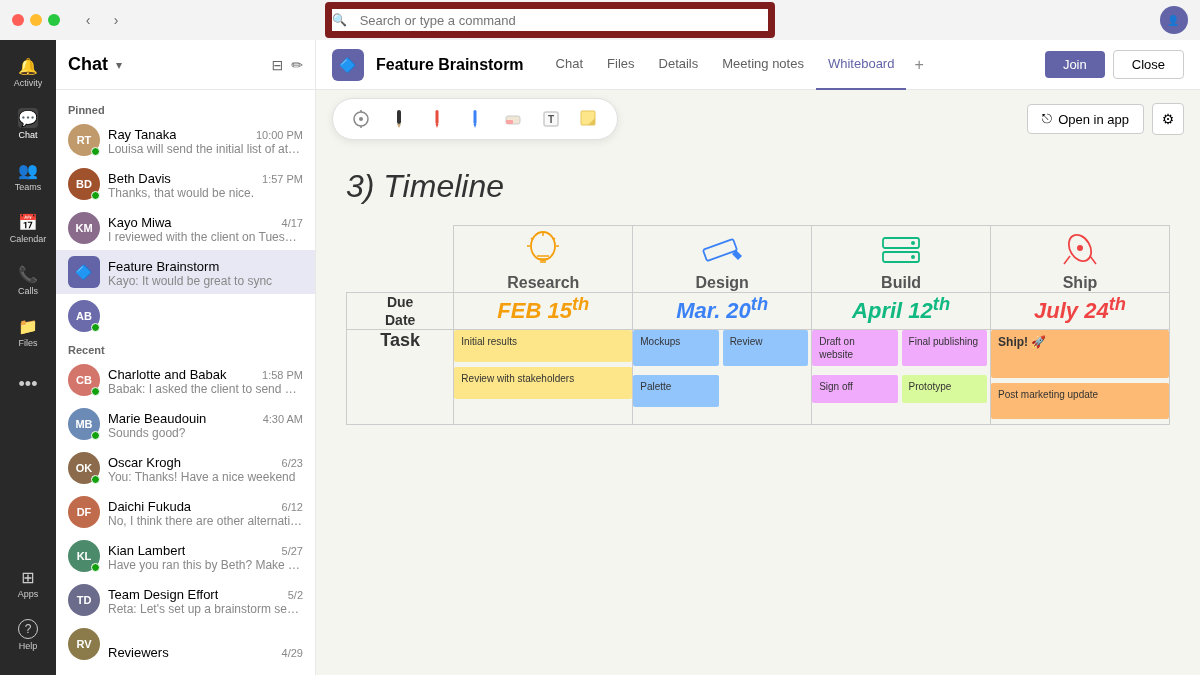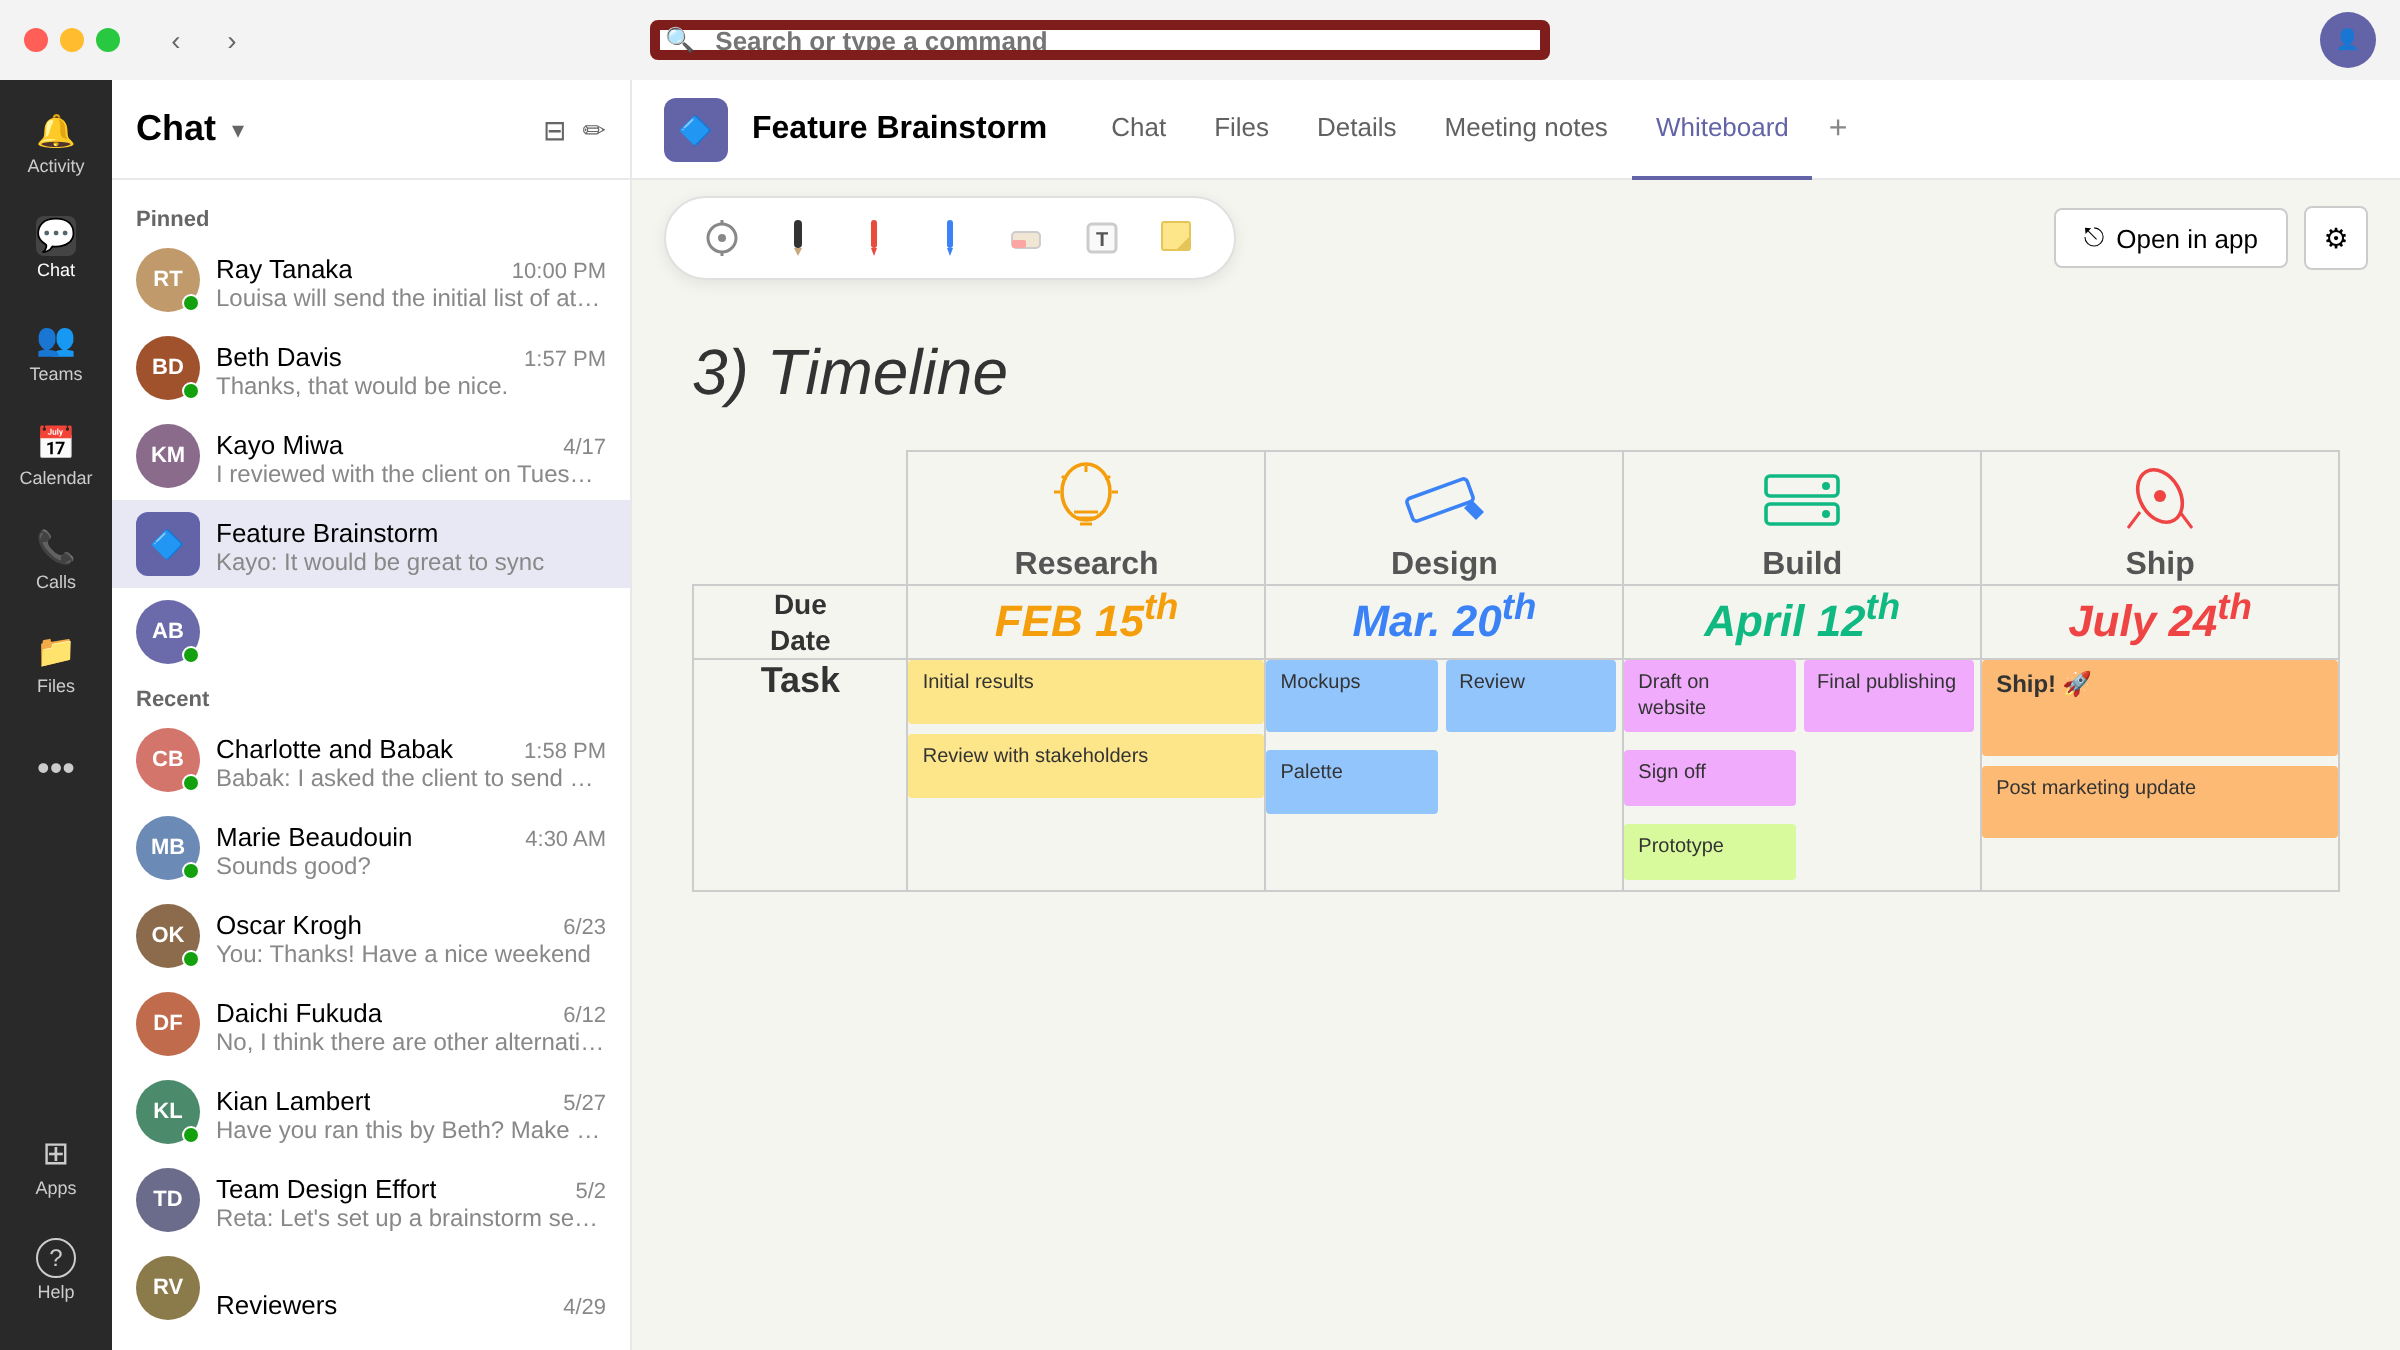--- a/index.html
+++ b/index.html
@@ -8,21 +8,21 @@
     
     .titlebar { height: 40px; background: #f3f3f3; display: flex; align-items: center; padding: 0 12px; gap: 8px; flex-shrink: 0; }
     .traffic-lights { display: flex; gap: 6px; }
     .traffic-light { width: 12px; height: 12px; border-radius: 50%; }
     .tl-red { background: #ff5f57; }
     .tl-yellow { background: #febc2e; }
     .tl-green { background: #28c840; }
     .nav-arrows { display: flex; gap: 4px; margin-left: 8px; }
     .nav-arrow { width: 24px; height: 24px; background: none; border: none; cursor: pointer; color: #666; font-size: 14px; display: flex; align-items: center; justify-content: center; }
     .search-bar { flex: 1; max-width: 450px; margin: 0 auto; position: relative; }
-    .search-bar input { width: 100%; height: 20px; border: 5px solid #7f1d1d; border-radius: 4px; padding: 0 10px 0 28px; font-size: 13px; background: #fff; font-weight: bold; }
+    .search-bar input { width: 100%; height: 36px; border: 7px solid #7f1d1d; border-radius: 4px; padding: 0 10px 0 28px; font-size: 13px; background: #fff; }
     .search-icon-wrap { position: absolute; left: 8px; top: 50%; transform: translateY(-50%); color: #888; font-size: 12px; }
     .user-avatar-title { width: 28px; height: 28px; border-radius: 50%; background: #6264a7; margin-left: auto; overflow: hidden; display: flex; align-items: center; justify-content: center; }
 
     
     .app-body { display: flex; flex: 1; overflow: hidden; }
 
     
     .sidebar-icons { width: 56px; background: #292929; display: flex; flex-direction: column; align-items: center; padding: 8px 0; gap: 4px; flex-shrink: 0; }
     .sidebar-icon-item { width: 40px; height: 48px; display: flex; flex-direction: column; align-items: center; justify-content: center; cursor: pointer; border-radius: 6px; gap: 2px; color: #ccc; font-size: 9px; position: relative; }
     .sidebar-icon-item.active { color: #fff; }
@@ -353,20 +353,24 @@
       <div class="channel-icon">🔷</div>
       <span class="channel-name">Feature Brainstorm</span>
       <div class="channel-tabs">
         <div class="channel-tab">Chat</div>
         <div class="channel-tab">Files</div>
         <div class="channel-tab">Details</div>
         <div class="channel-tab">Meeting notes</div>
         <div class="channel-tab active">Whiteboard</div>
         <div class="channel-tab-add">+</div>
       </div>
+      <div class="channel-header-actions">
+        <button class="btn-join">Join</button>
+        <button class="btn-close">Close</button>
+      </div>
     </div>
 
     <div class="whiteboard-area wb-canvas-bg">
       <div class="whiteboard-toolbar">
         <div class="wb-tools">
           <div class="wb-tool">
             <svg width="18" height="18" viewBox="0 0 18 18">
                 <circle cx="9" cy="9" r="7" fill="none" stroke="#888" stroke-width="1.5"></circle>
                 <circle cx="9" cy="9" r="2" fill="#888"></circle>
                 <line x1="9" y1="2" x2="9" y2="0" stroke="#888" stroke-width="1.5"></line>
@@ -526,21 +530,21 @@
                   <div class="sticky-note sticky-blue" style="width:48%;min-height:36px;">Review</div>
                 </div>
                 <div class="sticky-note sticky-blue" style="margin-top:4px;width:48%;">Palette</div>
               </td>
 
               <td class="task-cell">
                 <div style="display:flex;gap:4px;flex-wrap:wrap;">
                   <div class="sticky-note sticky-green" style="width:48%;min-height:36px;">Draft on website</div>
                   <div class="sticky-note sticky-green" style="width:48%;min-height:36px;">Final publishing</div>
                 </div>
-                <div style="display:flex;gap:4px;flex-wrap:wrap;margin-top:4px;flex-direction:column;">
+                <div style="display:flex;gap:4px;flex-wrap:wrap;margin-top:4px;">
                   <div class="sticky-note sticky-green" style="width:48%;min-height:28px;">Sign off</div>
                   <div class="sticky-note sticky-lime" style="width:48%;min-height:28px;">Prototype</div>
                 </div>
               </td>
 
               <td class="task-cell">
                 <div class="sticky-note sticky-orange" style="min-height:48px;font-size:12px;font-weight:600;">Ship! 🚀</div>
                 <div class="sticky-note sticky-orange" style="min-height:36px;">Post marketing update</div>
               </td>
             </tr>

